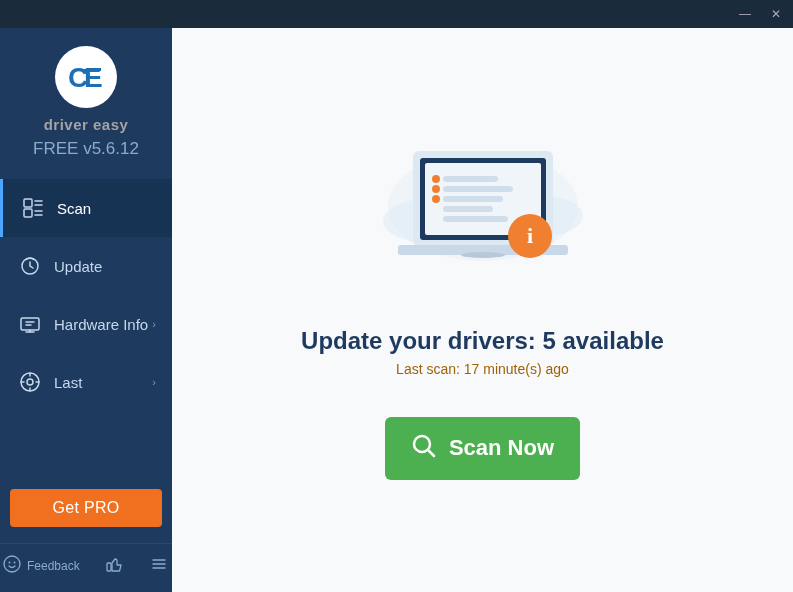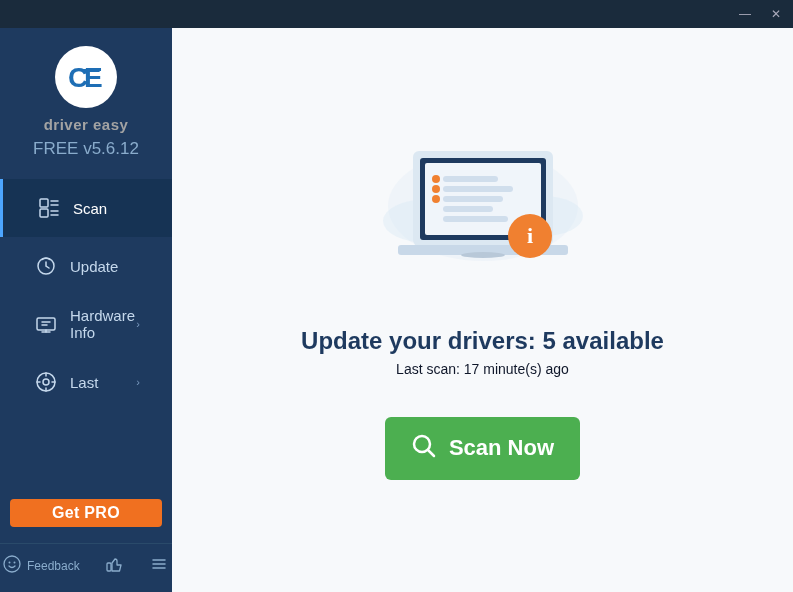--- a/index.html
+++ b/index.html
@@ -83,21 +83,21 @@
 
     .sidebar-nav {
       flex: 1;
       display: flex;
       flex-direction: column;
     }
 
     .nav-item {
       display: flex;
       align-items: center;
-      padding: 0 32px;
+      padding: 0 16px;
       height: 58px;
       color: #c5d8ec;
       font-size: 15px;
       cursor: pointer;
       position: relative;
       transition: background 0.15s;
       user-select: none;
     }
 
     .nav-item.active {
@@ -132,23 +132,23 @@
       font-size: 11px;
       color: #7a9abf;
     }
 
     .get-pro-btn {
       margin: 8px 10px 16px;
       background: #f07020;
       color: #fff;
       border: none;
       border-radius: 4px;
-      height: 28px;
+      height: 38px;
       font-size: 16px;
-      font-weight: 700;
+      font-weight: 400;
       cursor: pointer;
       letter-spacing: 0.3px;
     }
 
     .sidebar-footer {
       display: flex;
       justify-content: space-between;
       align-items: center;
       padding: 10px 3px 14px;
       border-top: 1px solid #2a4a6a;
@@ -202,21 +202,21 @@
       font-size: 24px;
       font-weight: 700;
       color: #1e3a5f;
       text-align: center;
       margin-bottom: 6px;
       margin-top: 12px;
     }
 
     .sub-text {
       font-size: 14px;
-      color: #0f172a;
+      color: #a16207;
       text-align: center;
       margin-bottom: 40px;
     }
 
     
     .scan-btn {
       background: #4caf50;
       color: #fff;
       border: none;
       border-radius: 6px;

